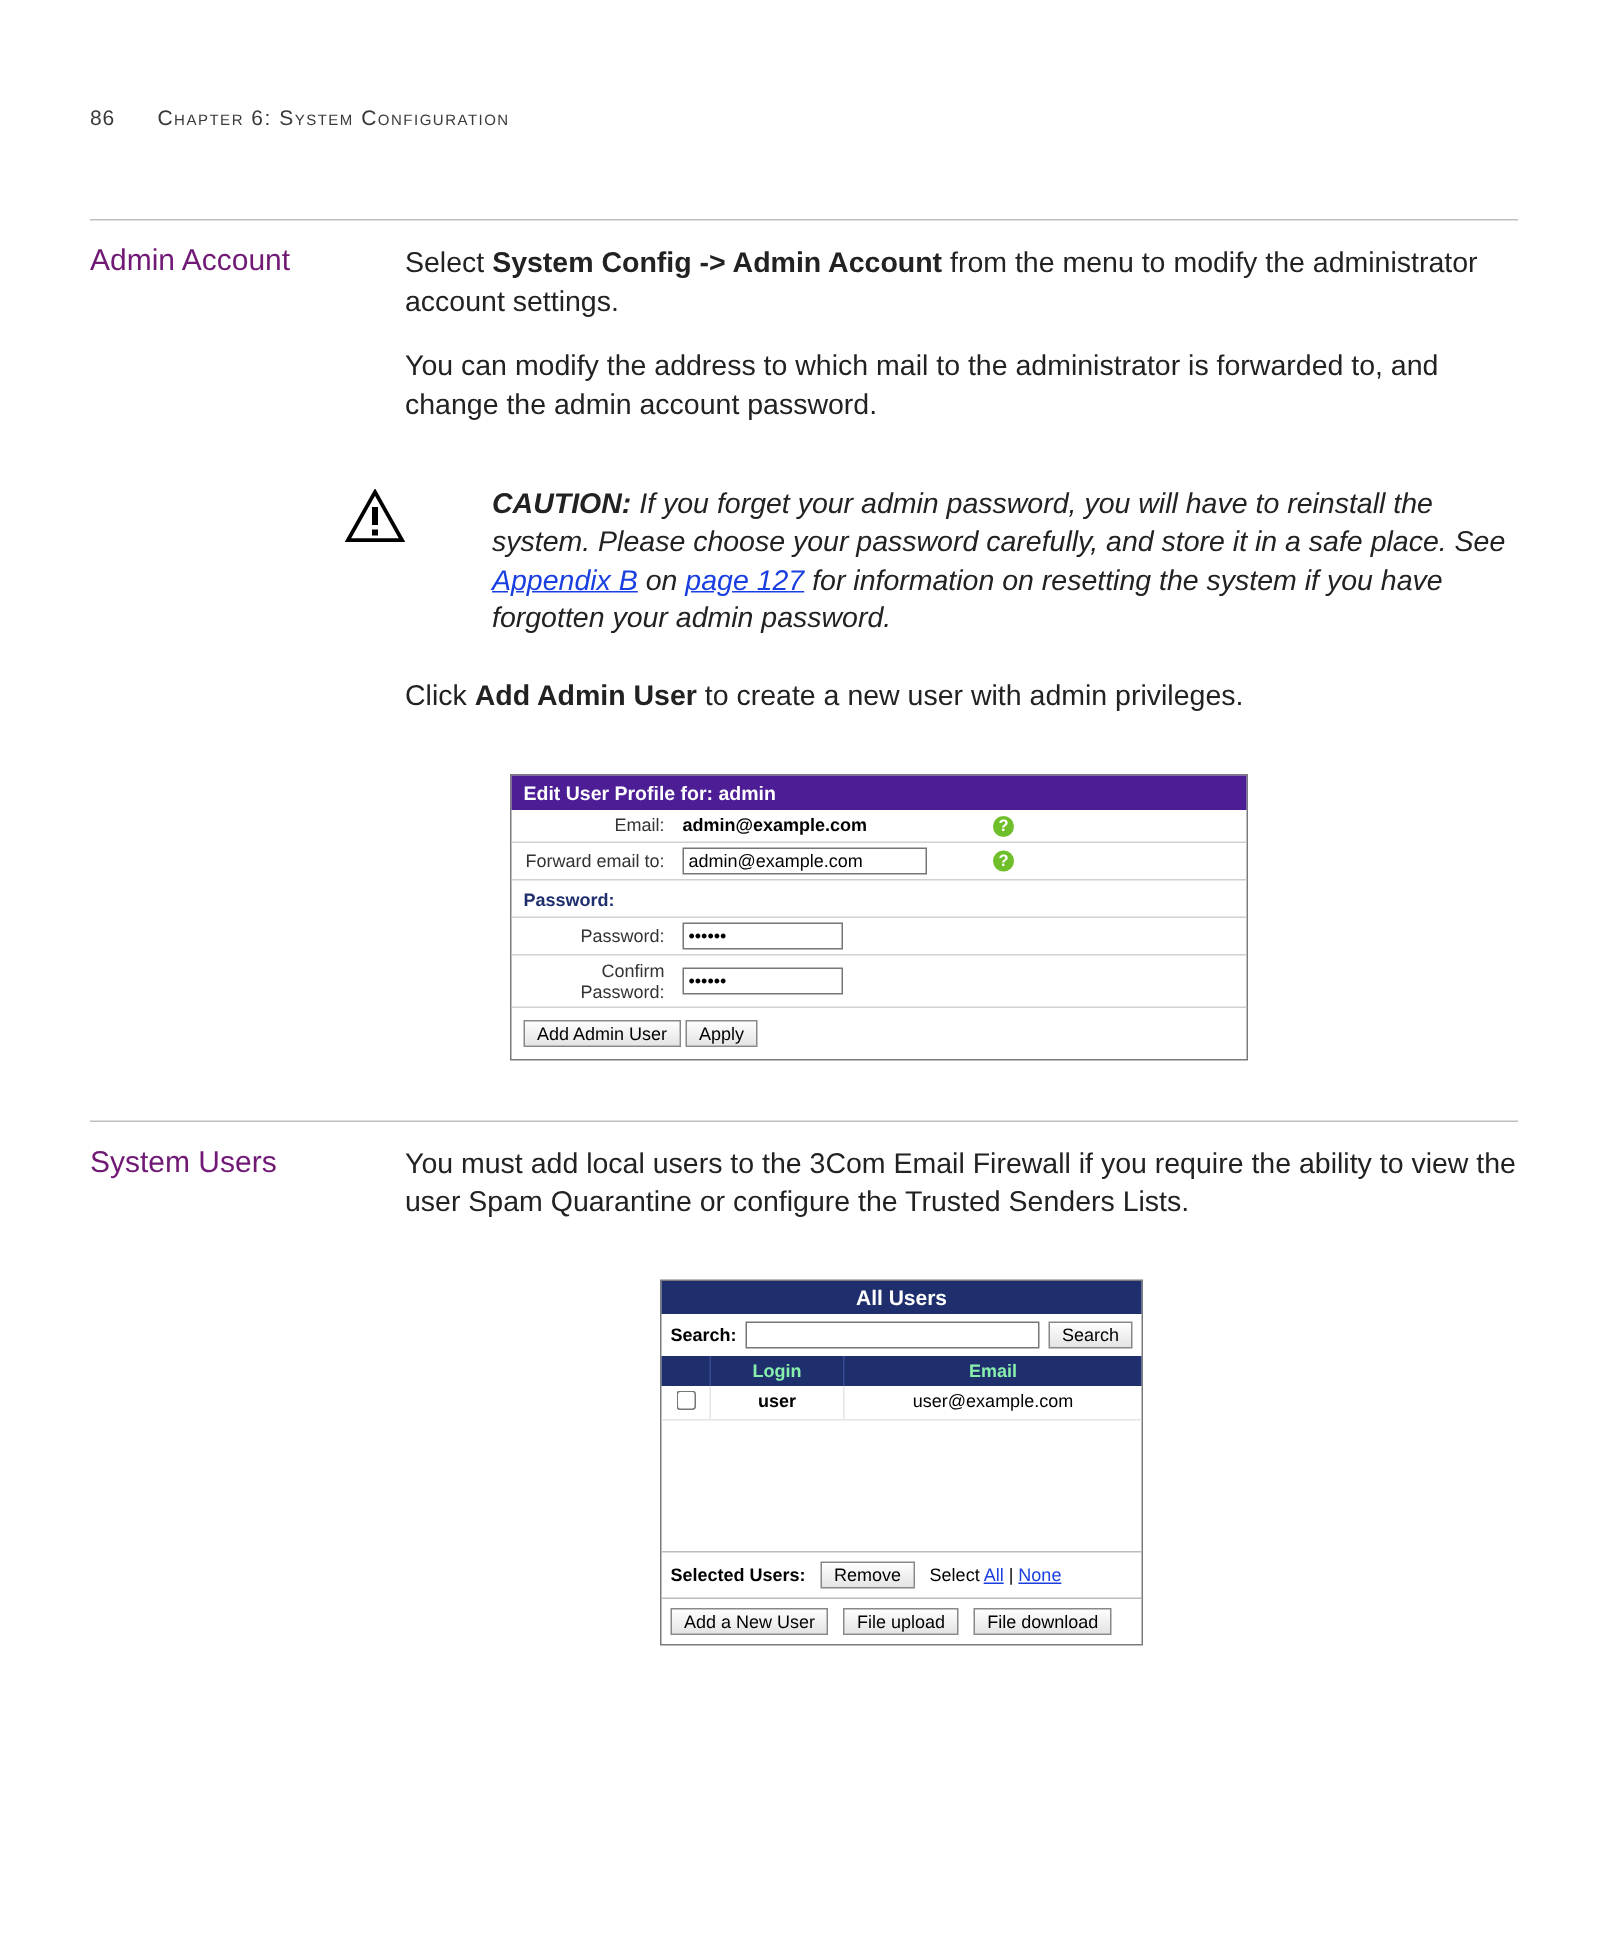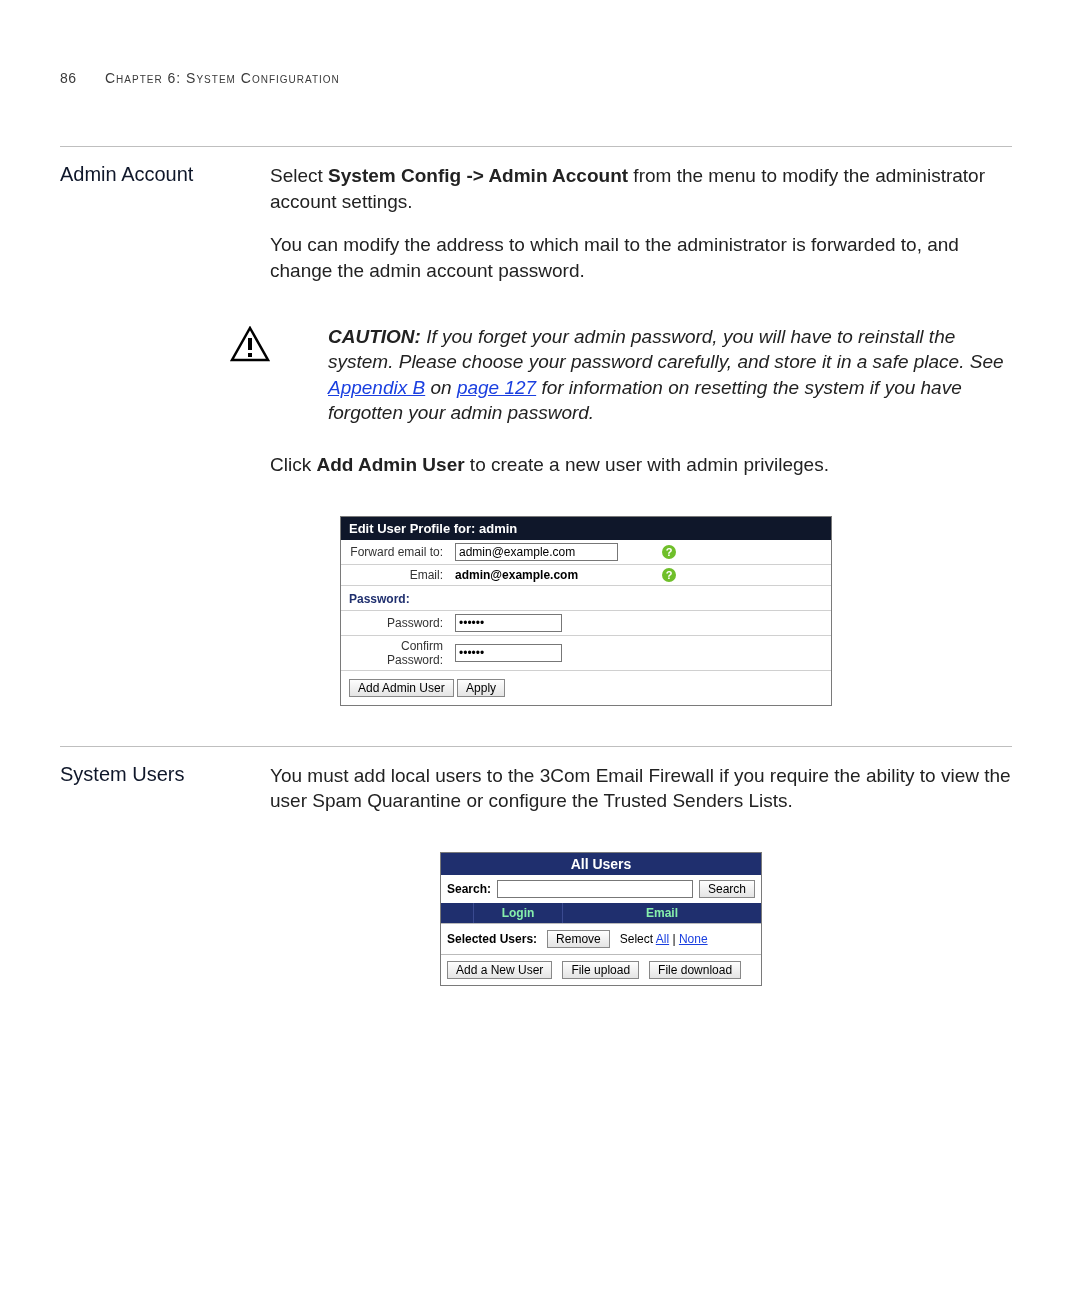--- a/index.html
+++ b/index.html
@@ -24,21 +24,21 @@
     letter-spacing: 0.5px;
     color: #3a3a3a;
     margin-bottom: 60px;
   }
   .runhead .pn { font-weight: 400; margin-right: 24px; }
   .runhead .smallcaps { font-variant: small-caps; letter-spacing: 1px; }
 
   
   .section { border-top: 1px solid #bfbfbf; padding-top: 16px; margin-bottom: 40px; }
   .row { display: flex; }
-  .lcol { width: 210px; flex: 0 0 210px; font-size: 20px; font-weight: 400; color: #0f172a; }
+  .lcol { width: 210px; flex: 0 0 210px; font-size: 20px; font-weight: 400; color: #701a75; }
   .rcol { flex: 1; font-size: 19px; line-height: 1.35; color: #222; }
   .rcol p { margin: 0 0 18px 0; }
   .b { font-weight: 600; }
 
   
   .caution-row { display: flex; align-items: flex-start; margin: 22px 0 26px 0; }
   .caution-icon { width: 40px; flex: 0 0 40px; margin-right: 14px; margin-top: 2px; }
   .caution-text { font-style: italic; font-size: 19px; line-height: 1.35; }
   .caution-text .b { font-weight: 700; }
   .link { color: #1a3fe0; text-decoration: underline; font-style: italic; }
@@ -47,21 +47,21 @@
   .shot1 {
     margin: 20px 0 0 280px;
     width: 490px;
     border: 1px solid #7a7a7a;
     font-family: Tahoma, Verdana, Arial, sans-serif;
     font-size: 12px;
     background: #fff;
     color: #000;
   }
   .shot1 .titlebar {
-    background: #0f172a;
+    background: #4c1d95;
     color: #fff;
     font-weight: bold;
     padding: 4px 8px;
     font-size: 13px;
   }
   .shot1 table { border-collapse: collapse; width: 100%; }
   .shot1 td { padding: 3px 6px; vertical-align: middle; border-bottom: 1px solid #d0d0d0; }
   .shot1 td.lab { text-align: right; width: 96px; color: #333; }
   .shot1 td.val {}
   .shot1 td.help { text-align: center; width: 28px; }
@@ -163,28 +163,28 @@
           <span>Click </span><span class="b">Add Admin User</span><span> to create a new user with admin privileges.</span>
         </p>
       </div>
     </div>
 
     <div class="shot1">
       <div class="titlebar">Edit User Profile for: admin</div>
       <table>
         <tbody>
             <tr>
+          <td class="lab">Email:</td>
+          <td class="val" style="font-weight:bold;">admin@example.com</td>
+          <td class="help"><span class="helpdot">?</span></td>
+          <td class="spacer"></td>
+        </tr>
+        <tr>
           <td class="lab">Forward email to:</td>
           <td class="val"><input type="text" size="20" value="admin@example.com" style=""></td>
-          <td class="help"><span class="helpdot">?</span></td>
-          <td class="spacer"></td>
-        </tr>
-        <tr>
-          <td class="lab">Email:</td>
-          <td class="val" style="font-weight:bold;">admin@example.com</td>
           <td class="help"><span class="helpdot">?</span></td>
           <td class="spacer"></td>
         </tr>
         <tr class="pwhead">
               <td colspan="4">Password:</td>
             </tr>
         <tr>
           <td class="lab">Password:</td>
           <td class="val"><input type="password" size="12" value="******" style=""></td>
           <td></td>
@@ -218,20 +218,27 @@
       <div class="searchrow">
         <span class="lbl">Search:</span>
         <input type="text" value="" style="">
         <span class="btn">Search</span>
       </div>
       <div class="listhead">
         <div class="c-chk"></div>
         <div class="c-login">Login</div>
         <div class="c-email">Email</div>
       </div>
+      <div class="listbody">
+        <div class="listrow">
+          <div class="c-chk"><input type="checkbox" style=""></div>
+          <div class="c-login">user</div>
+          <div class="c-email">user@example.com</div>
+        </div>
+      </div>
       <div class="selrow">
         <span class="lbl">Selected Users:</span>
         <span class="btn">Remove</span>
         <span>
           <span>Select </span><span class="lnk">All</span><span> | </span><span class="lnk">None</span>
         </span>
       </div>
       <div class="footrow">
         <span class="btn">Add a New User</span>
         <span class="btn">File upload</span>

